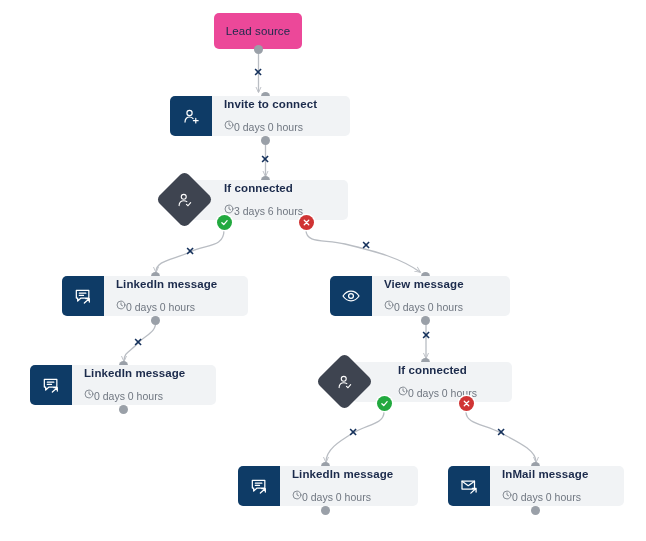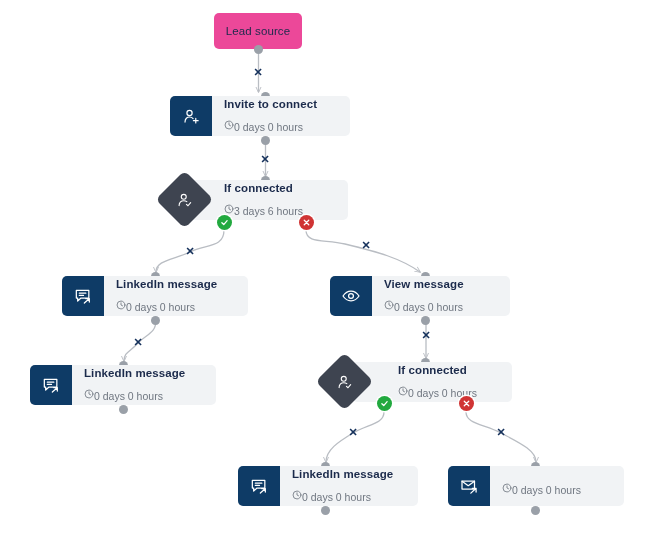--- a/index.html
+++ b/index.html
@@ -366,20 +366,21 @@
   <div class="port" style="left:531px; top:462px;"></div>
   <div class="node" style="left:448px; top:466px; width:176px; height:40px;">
     <div class="icon-box">
       <svg width="20" height="20" viewBox="0 0 24 24" fill="none" stroke="#ffffff" stroke-width="1.5" stroke-linecap="round" stroke-linejoin="round">
         <path d="M3.6 6.2 H18.6 V15.6 H3.6 Z"></path>
         <path d="M3.6 6.2 L11.1 11.6 L18.6 6.2"></path>
         <path d="M14.2 20.6 L20.2 15.0 M15.9 14.8 L20.5 14.8 L20.5 19.3"></path>
       </svg>
     </div>
     <div class="body">
+      <div class="title">InMail message</div>
       <div class="subtitle">
         <svg width="10" height="10" viewBox="0 0 24 24" fill="none" stroke="#6f7680" stroke-width="2" stroke-linecap="round">
           <circle cx="12" cy="12" r="9.5"></circle>
             <path d="M12 6.8 L12 12 L15.8 14"></path>
         </svg>
         <span>0 days 0 hours</span>
       </div>
     </div>
   </div>
   <div class="port" style="left:531px; top:506px;"></div>

